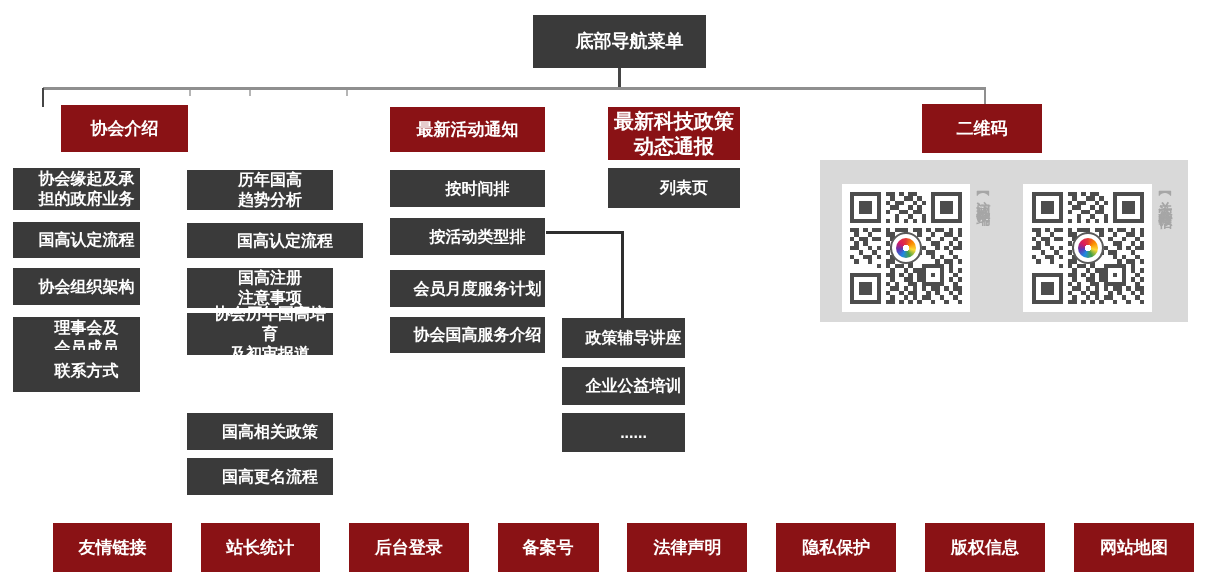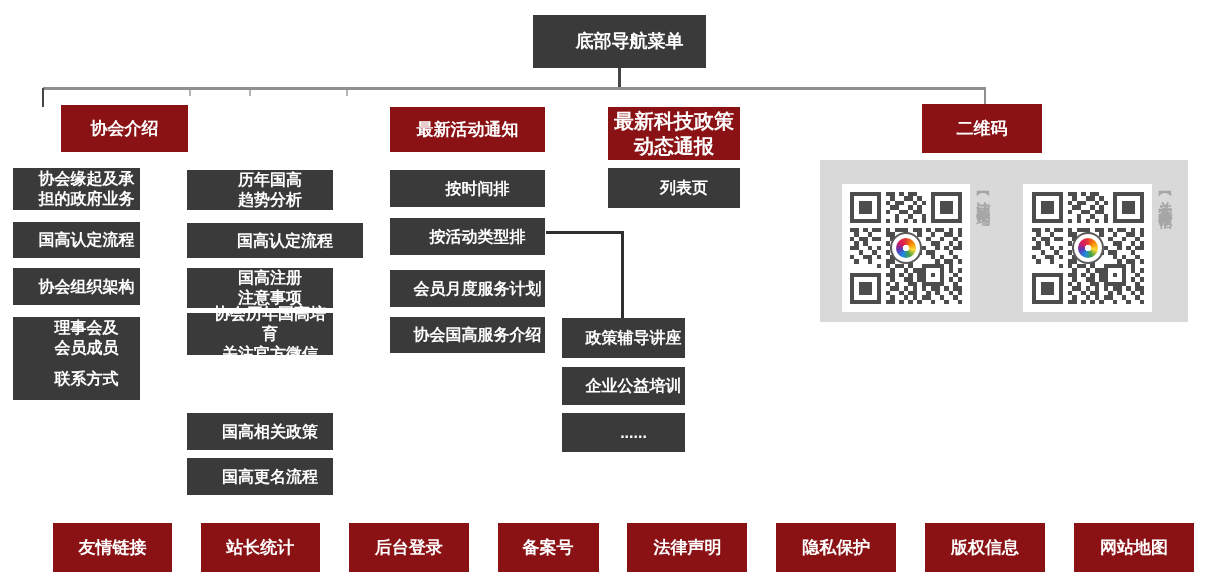--- a/index.html
+++ b/index.html
@@ -47,29 +47,29 @@
   <div class="line branchline" style="left:546px;top:231px;width:78px;height:3px;"></div>
   <div class="line branchline" style="left:621px;top:231px;width:3px;height:87px;"></div>
 
   <div class="node hdr" style="left:13px;top:105px;width:127px;height:47px;margin-left:48px;">协会介绍</div>
   <div class="node child" style="left:13px;top:168px;width:127px;height:42px;">协会缘起及承
 担的政府业务</div>
   <div class="node child" style="left:13px;top:222px;width:127px;height:36px;">国高认定流程</div>
   <div class="node child" style="left:13px;top:268px;width:127px;height:37px;">协会组织架构</div>
   <div class="node child" style="left:13px;top:317px;width:127px;height:41px;">理事会及
 会员成员</div>
-  <div class="node child" style="left:13px;top:358px;width:127px;height:42px;">联系方式</div>
+  <div class="node child" style="left:13px;top:350px;width:127px;height:42px;">联系方式</div>
 
   <div class="node child" style="left:187px;top:170px;width:146px;height:40px;">历年国高
 趋势分析</div>
   <div class="node child" style="left:187px;top:223px;width:176px;height:35px;">国高认定流程</div>
   <div class="node child" style="left:187px;top:268px;width:146px;height:40px;">国高注册
 注意事项</div>
   <div class="node child" style="left:187px;top:313px;width:146px;height:42px;">协会历年国高培育
-关注官方微信</div>
+及初审报道</div>
   <div class="node child" style="left:187px;top:413px;width:146px;height:37px;">国高相关政策</div>
   <div class="node child" style="left:187px;top:458px;width:146px;height:37px;">国高更名流程</div>
 
   <div class="node hdr" style="left:390px;top:107px;width:155px;height:45px;">最新活动通知</div>
   <div class="node child" style="left:390px;top:218px;width:155px;height:37px;">按活动类型排</div>
   <div class="node child" style="left:390px;top:170px;width:155px;height:37px;">按时间排</div>
   <div class="node child" style="left:390px;top:270px;width:155px;height:37px;">会员月度服务计划</div>
   <div class="node child" style="left:390px;top:317px;width:155px;height:36px;">协会国高服务介绍</div>
 
   <div class="node child" style="left:562px;top:318px;width:123px;height:40px;">政策辅导讲座</div>

